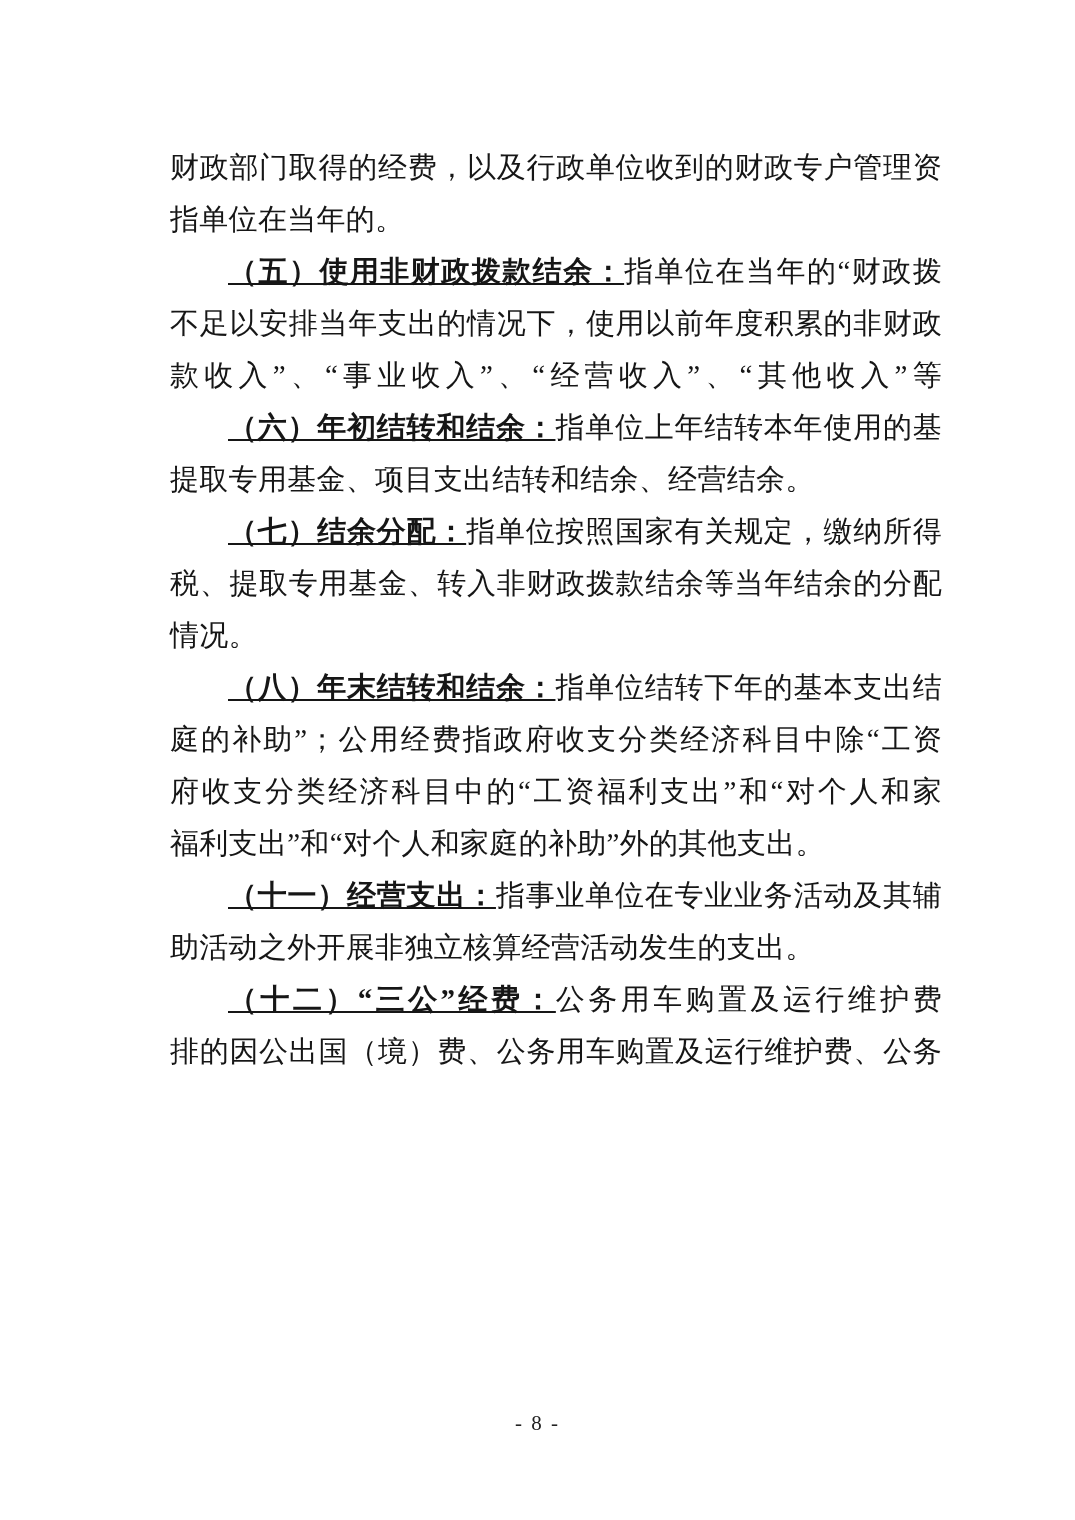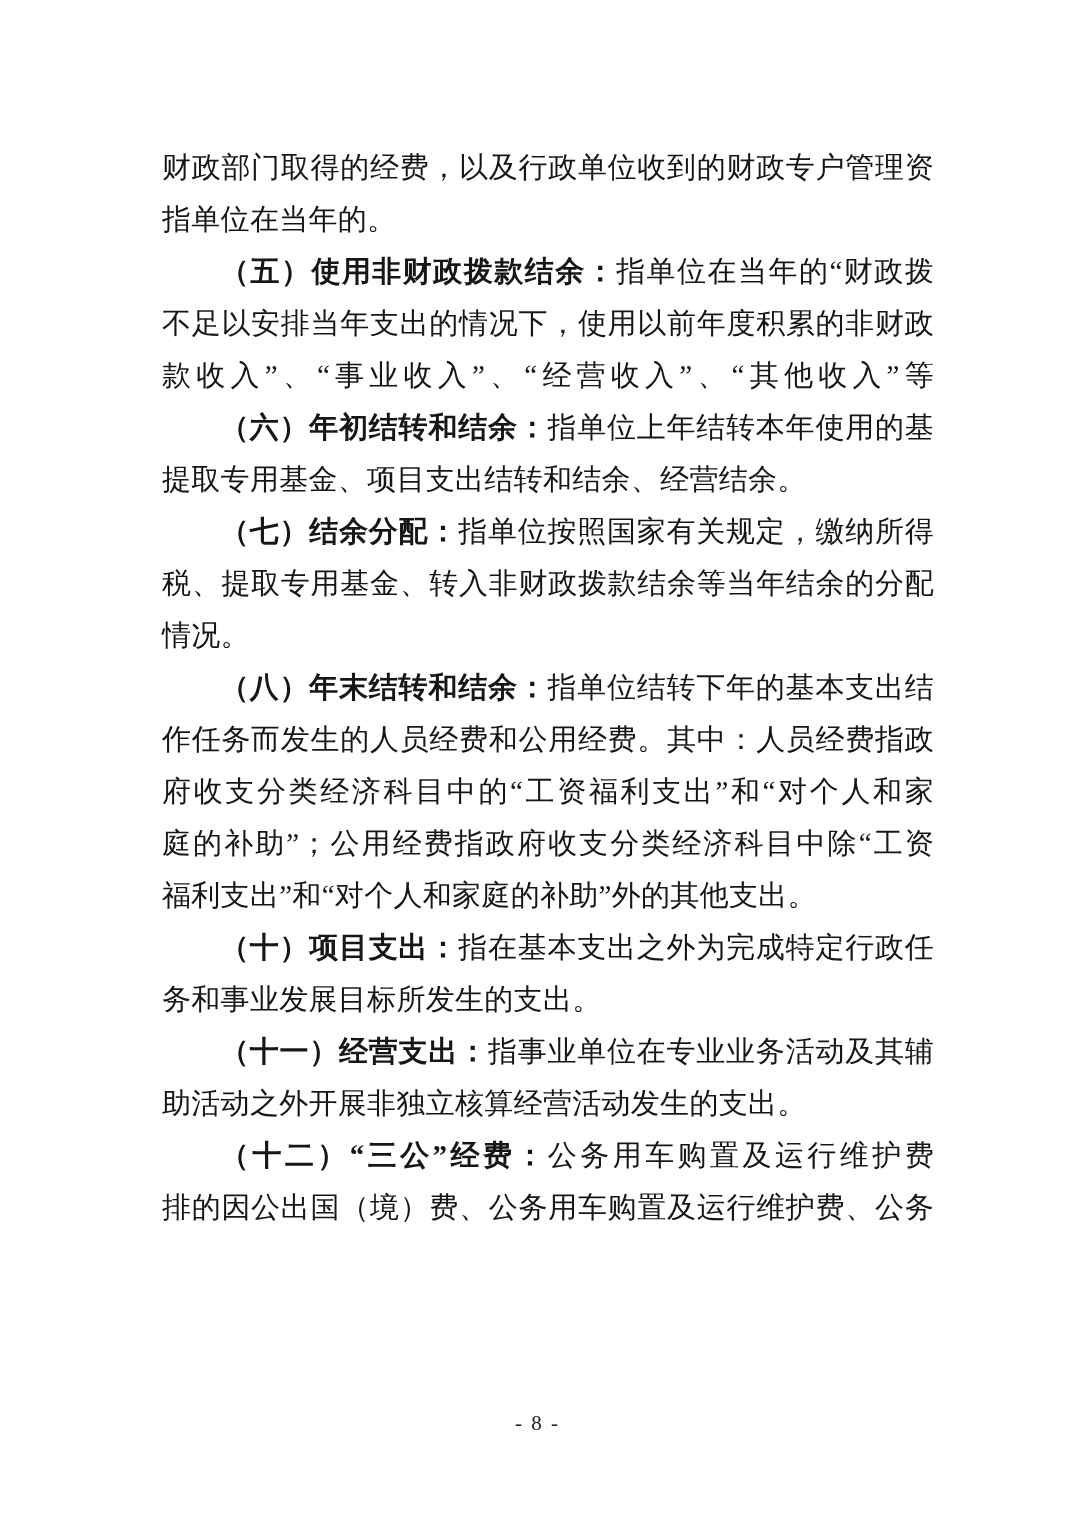--- a/index.html
+++ b/index.html
@@ -11,21 +11,21 @@
     position: relative;
     width: 1075px;
     height: 1520px;
     background: #ffffff;
     overflow: hidden;
     font-family: "Liberation Serif", "DejaVu Serif", serif;
     color: #161616;
   }
   .doc-body {
     position: absolute;
-    left: 162px;
+    left: 170px;
     top: 141px;
     width: 772px;
   }
   .para {
     margin: 0;
     padding: 0;
   }
   .text-line {
     font-size: 29px;
     line-height: 52px;
@@ -39,20 +39,21 @@
     text-align-last: justify;
   }
   .text-line.lastline {
     text-align-last: left;
   }
   .text-line.indent {
     text-indent: 2em;
   }
   .term {
     font-weight: bold;
+    text-decoration: underline;
   }
   .page-footer {
     position: absolute;
     left: 0;
     top: 1408px;
     width: 1075px;
     text-align: center;
     font-size: 21px;
     line-height: 30px;
     color: #222222;
@@ -79,28 +80,23 @@
       </div>
       <div class="para">
         <div class="text-line justify indent"><span class="term">（七）结余分配：</span><span class="plain">指单位按照国家有关规定，缴纳所得</span></div>
         <div class="text-line justify"><span class="plain">税、提取专用基金、转入非财政拨款结余等当年结余的分配</span></div>
         <div class="text-line lastline"><span class="plain">情况。</span></div>
       </div>
       <div class="para">
         <div class="text-line justify indent"><span class="term">（八）年末结转和结余：</span><span class="plain">指单位结转下年的基本支出结</span></div>
       </div>
       <div class="para">
-        <div class="text-line justify"><span class="plain">作任务而发生的人员经费和公用经费。其中：人员经费指政</span></div>
+        <div class="text-line justify"><span class="plain">庭的补助”；公用经费指政府收支分类经济科目中除“工资</span></div>
         <div class="text-line justify"><span class="plain">府收支分类经济科目中的“工资福利支出”和“对个人和家</span></div>
-        <div class="text-line justify"><span class="plain">庭的补助”；公用经费指政府收支分类经济科目中除“工资</span></div>
         <div class="text-line lastline"><span class="plain">福利支出”和“对个人和家庭的补助”外的其他支出。</span></div>
-      </div>
-      <div class="para">
-        <div class="text-line justify indent"><span class="term">（十）项目支出：</span><span class="plain">指在基本支出之外为完成特定行政任</span></div>
-        <div class="text-line lastline"><span class="plain">务和事业发展目标所发生的支出。</span></div>
       </div>
       <div class="para">
         <div class="text-line justify indent"><span class="term">（十一）经营支出：</span><span class="plain">指事业单位在专业业务活动及其辅</span></div>
         <div class="text-line lastline"><span class="plain">助活动之外开展非独立核算经营活动发生的支出。</span></div>
       </div>
       <div class="para">
         <div class="text-line justify indent"><span class="term">（十二）“三公”经费：</span><span class="plain">公务用车购置及运行维护费</span></div>
         <div class="text-line justify"><span class="plain">排的因公出国（境）费、公务用车购置及运行维护费、公务</span></div>
       </div>
     </div>

